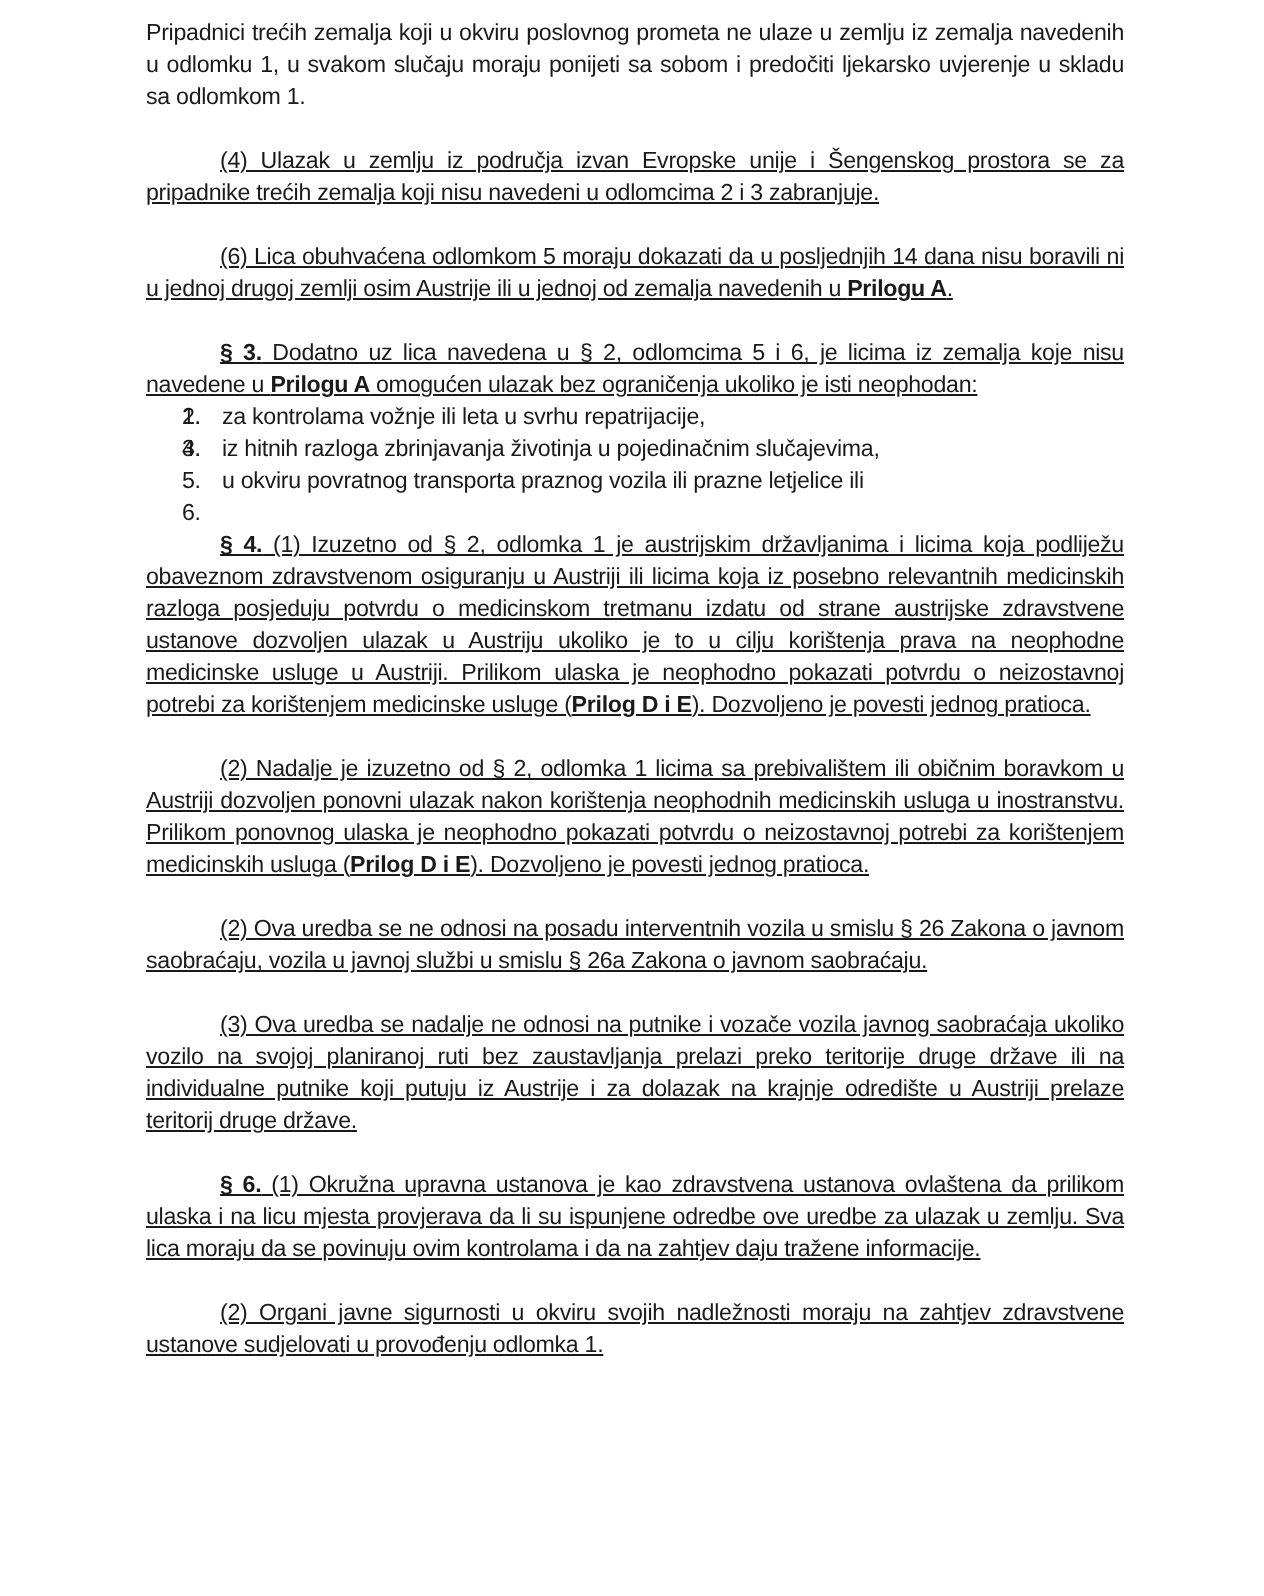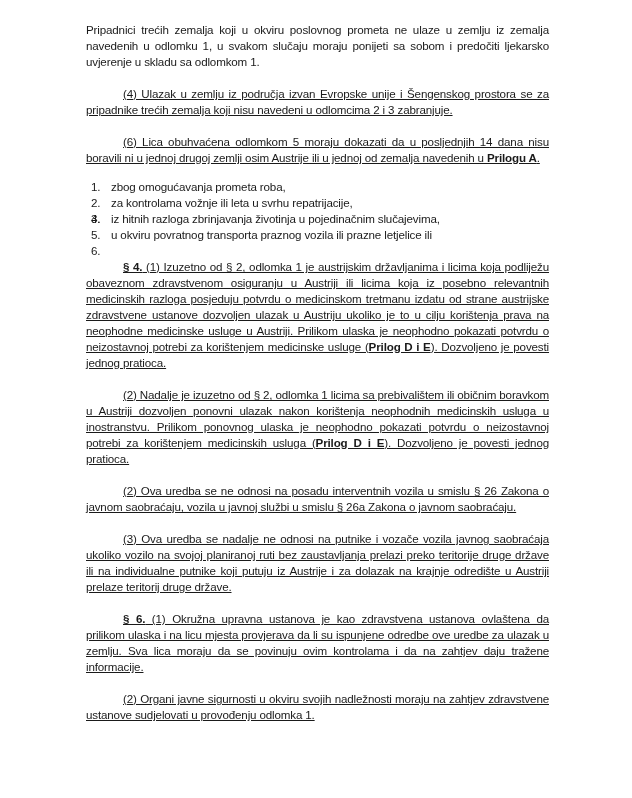--- a/index.html
+++ b/index.html
@@ -3,42 +3,43 @@
 <meta charset="utf-8">
 <style>
   html, body { margin: 0; padding: 0; background: #ffffff; }
   body { width: 632px; height: 798px; overflow: hidden; position: relative; }
   .page {
     position: absolute; left: 73px; top: 9px; width: 489px;
     font-family: "Liberation Sans", sans-serif;
     font-size: 11.6px; line-height: 16px; color: #1a1a1a;
     letter-spacing: -0.15px;
   }
-  p { margin: 13px; text-align: justify; }
+  p { margin: 0; text-align: justify; }
   p.ind { text-indent: 37px; text-decoration: underline; }
   .gap { margin-top: 16px; }
   b { font-weight: bold; }
   ol.items { margin: 0; padding: 0; list-style: none; }
   ol.items li { position: relative; padding-left: 38px; }
   ol.items li .num { position: absolute; left: 18px; }
 </style>
 </head>
 <body>
 
 <div class="page">
 
   <p>Pripadnici trećih zemalja koji u okviru poslovnog prometa ne ulaze u zemlju iz zemalja navedenih u odlomku 1, u svakom slučaju moraju ponijeti sa sobom i predočiti ljekarsko uvjerenje u skladu sa odlomkom 1.</p>
 
   <p class="ind gap">(4) Ulazak u zemlju iz područja izvan Evropske unije i Šengenskog prostora se za pripadnike trećih zemalja koji nisu navedeni u odlomcima 2 i 3 zabranjuje.</p>
 
 
   <p class="ind gap"><span>(6) Lica obuhvaćena odlomkom 5 moraju dokazati da u posljednjih 14 dana nisu boravili ni u jednoj drugoj zemlji osim Austrije ili u jednoj od zemalja navedenih u </span><b>Prilogu A</b><span>.</span></p>
 
+  <p class="ind gap"><b>§ 3.</b><span> Dodatno uz lica navedena u § 2, odlomcima 5 i 6, je licima iz zemalja koje nisu navedene u </span><b>Prilogu A</b><span> omogućen ulazak bez ograničenja ukoliko je isti neophodan:</span></p>
   <ol class="items">
-    <li><span class="num">1.</span><span>zbog omogućavanja prometa roba,</span></li>
+    <li><span class="num">1.</span></li>
     <li><span class="num">2.</span><span>za kontrolama vožnje ili leta u svrhu repatrijacije,</span></li>
     <li><span class="num">3.</span></li>
     <li><span class="num">4.</span><span>iz hitnih razloga zbrinjavanja životinja u pojedinačnim slučajevima,</span></li>
     <li><span class="num">5.</span><span>u okviru povratnog transporta praznog vozila ili prazne letjelice ili</span></li>
     <li><span class="num">6.</span></li>
   </ol>
 
   <p class="ind gap"><b>§ 4.</b><span> (1) Izuzetno od § 2, odlomka 1 je austrijskim državljanima i licima koja podliježu obaveznom zdravstvenom osiguranju u Austriji ili licima koja iz posebno relevantnih medicinskih razloga posjeduju potvrdu o medicinskom tretmanu izdatu od strane austrijske zdravstvene ustanove dozvoljen ulazak u Austriju ukoliko je to u cilju korištenja prava na neophodne medicinske usluge u Austriji. Prilikom ulaska je neophodno pokazati potvrdu o neizostavnoj potrebi za korištenjem medicinske usluge (</span><b>Prilog D i E</b><span>). Dozvoljeno je povesti jednog pratioca.</span></p>
 
   <p class="ind gap"><span>(2) Nadalje je izuzetno od § 2, odlomka 1 licima sa prebivalištem ili običnim boravkom u Austriji dozvoljen ponovni ulazak nakon korištenja neophodnih medicinskih usluga u inostranstvu. Prilikom ponovnog ulaska je neophodno pokazati potvrdu o neizostavnoj potrebi za korištenjem medicinskih usluga (</span><b>Prilog D i E</b><span>). Dozvoljeno je povesti jednog pratioca.</span></p>

